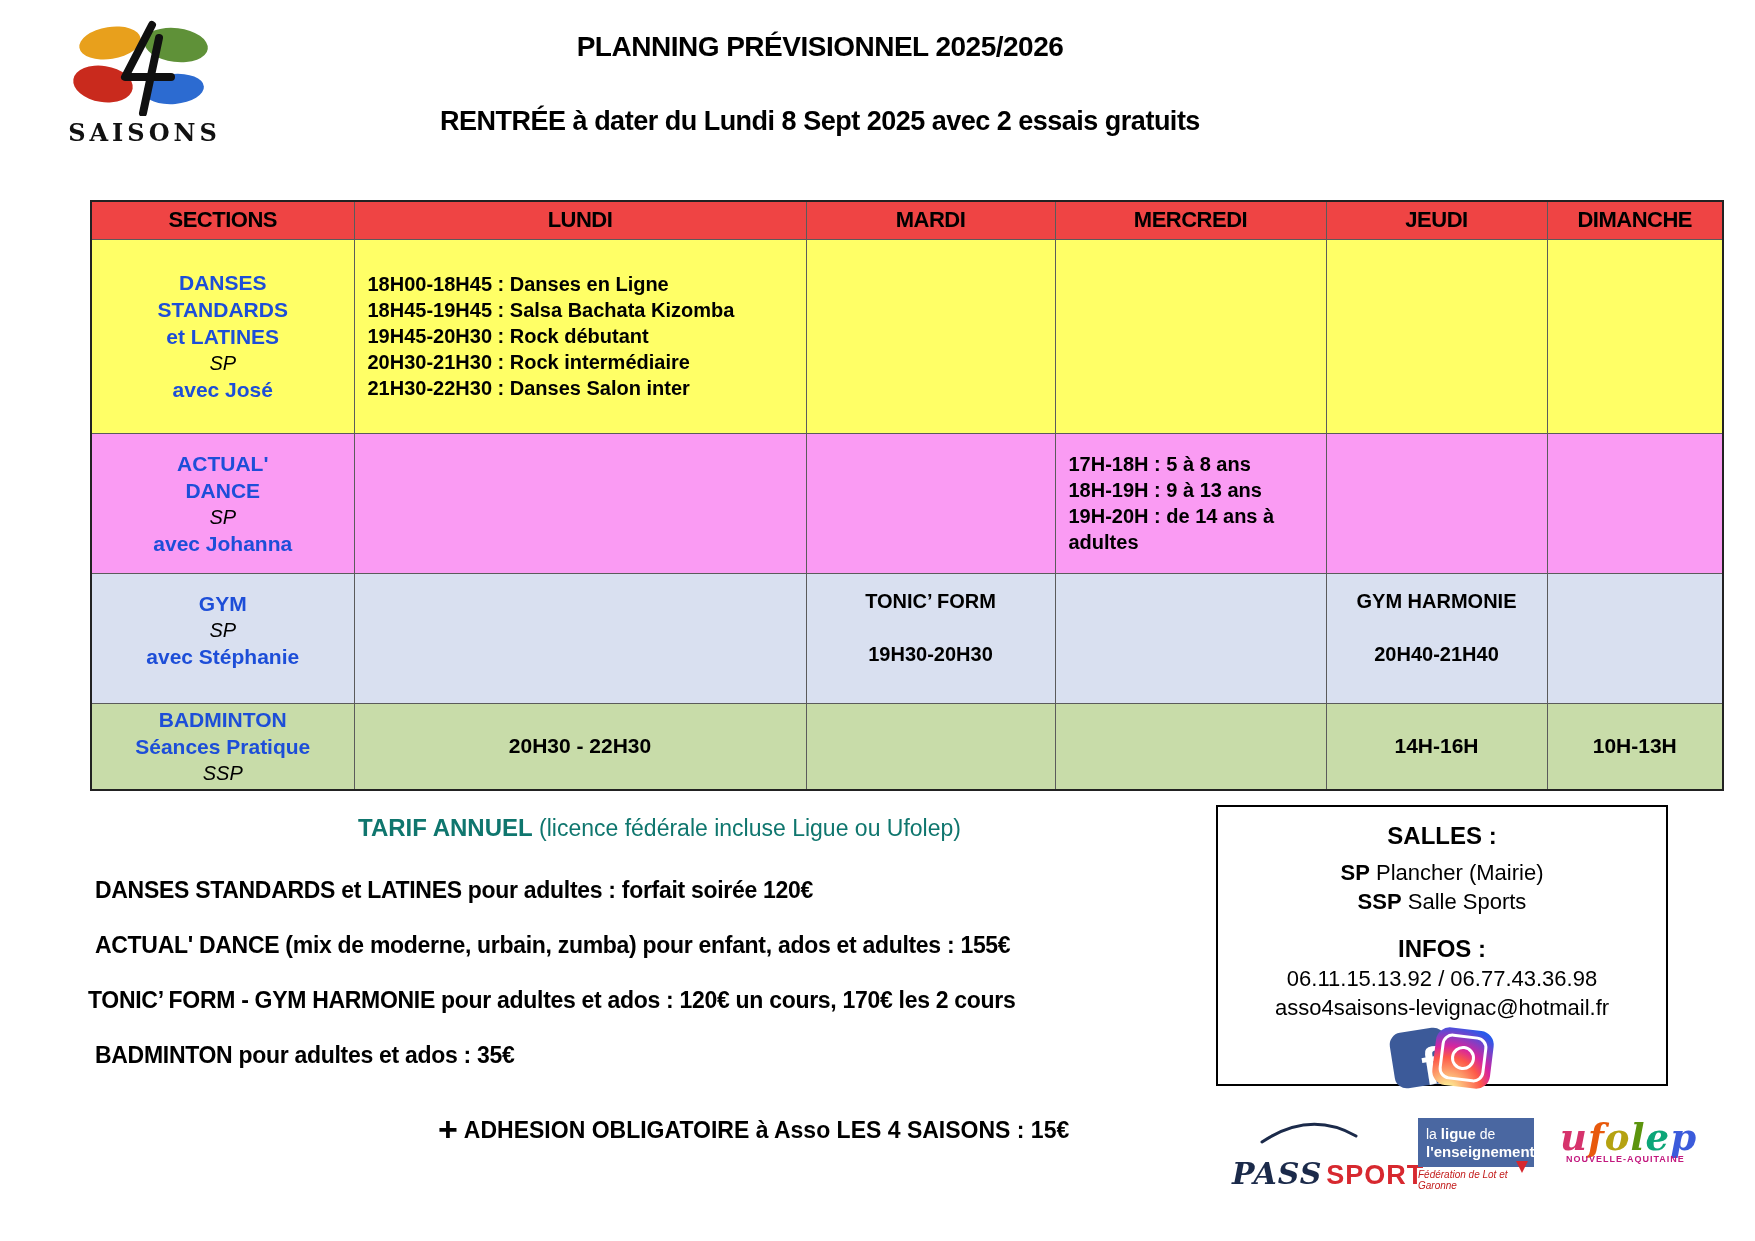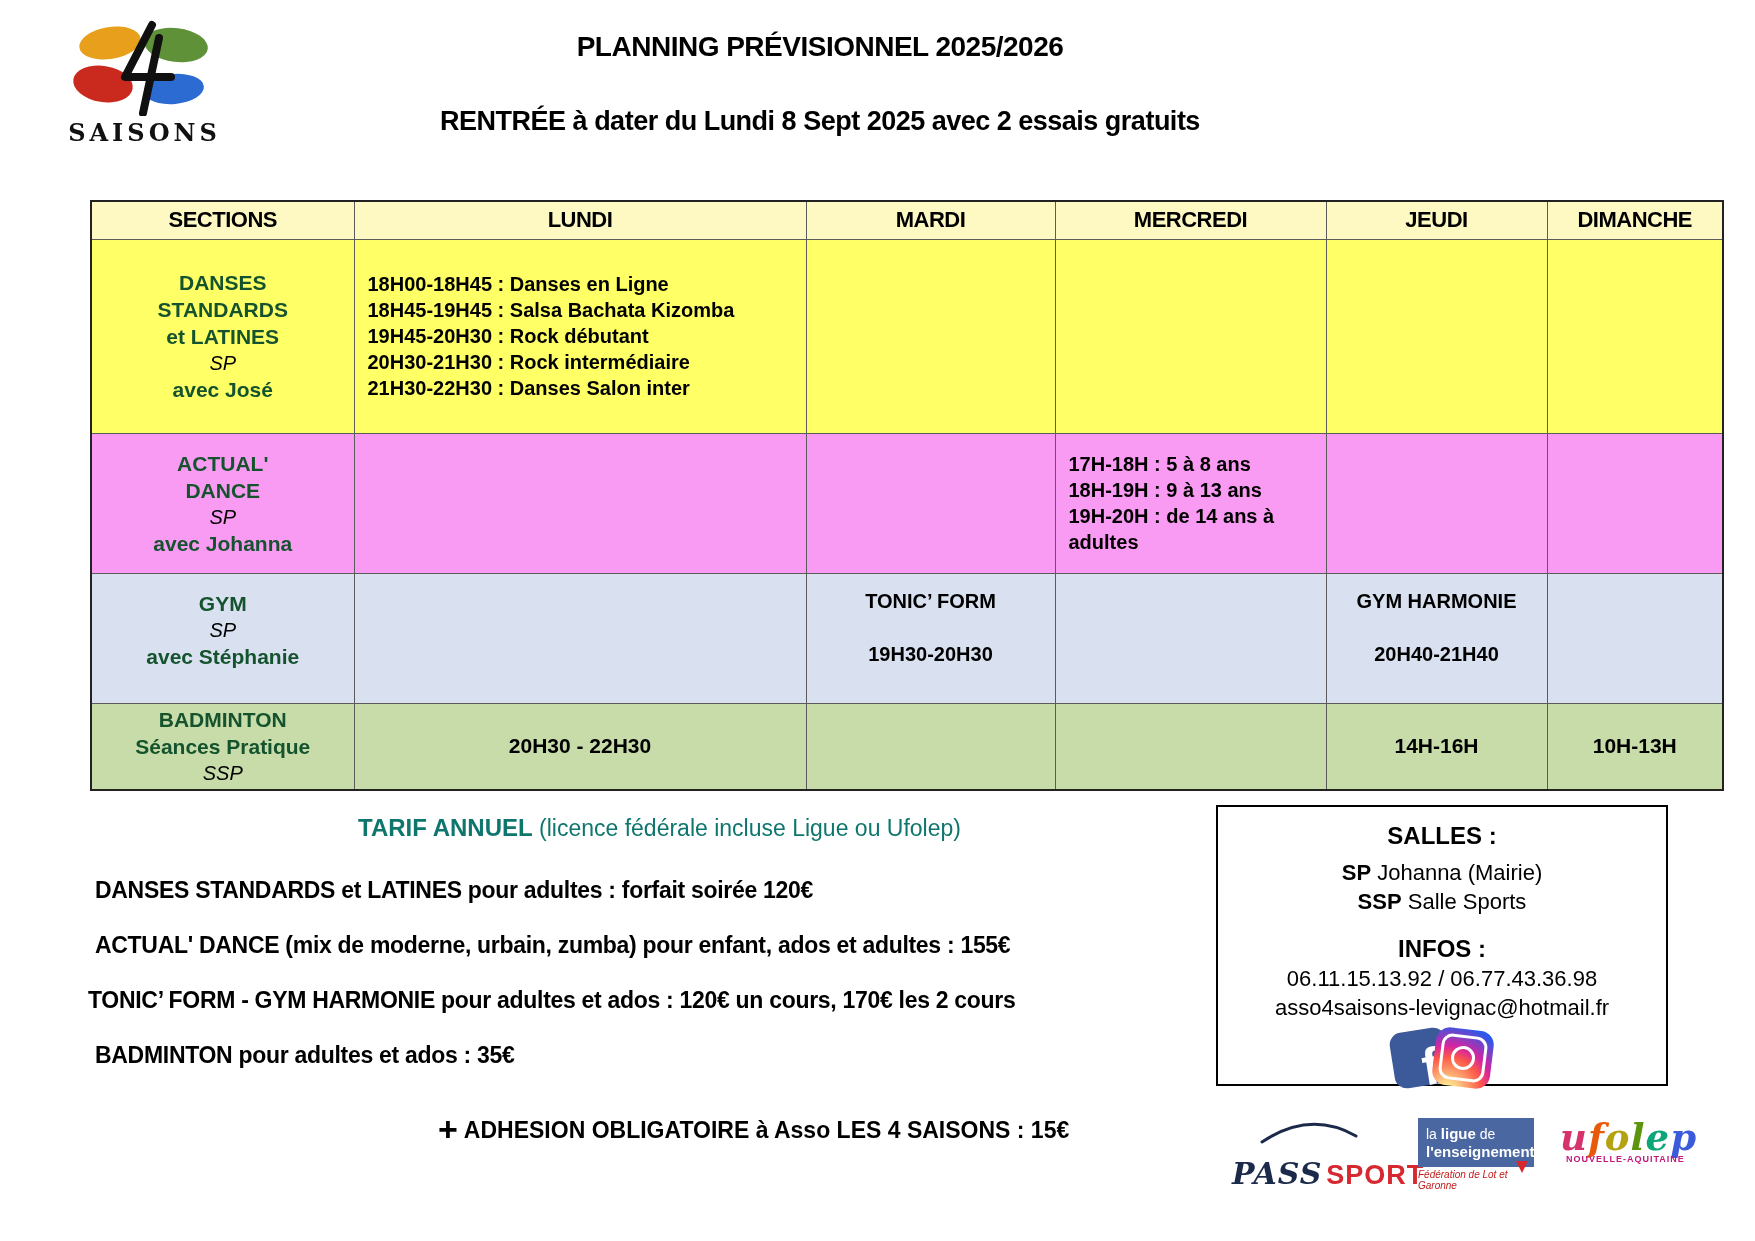--- a/index.html
+++ b/index.html
@@ -12,33 +12,33 @@
   .logo-brand { font-family:"DejaVu Serif", serif; font-weight:bold; font-size:24px; letter-spacing:4px; color:#111; margin-top:2px; text-align:center; }
 
   
   .headline { position:absolute; left:90px; width:1460px; text-align:center; font-weight:bold; color:#000; letter-spacing:-0.5px; }
   .title    { top:31px;  font-size:28px; }
   .subtitle { top:106px; font-size:27px; }
 
   
   table.planning { position:absolute; left:90px; top:200px; width:1632px; border-collapse:collapse; table-layout:fixed; border:2px solid #222; }
   table.planning th, table.planning td { border:1px solid #5b5b5b; overflow:hidden; }
-  table.planning th { background:#fef9c3; font-size:22px; font-weight:bold; letter-spacing:-0.5px; text-align:center; height:38px; }
+  table.planning th { background:#ef4444; font-size:22px; font-weight:bold; letter-spacing:-0.5px; text-align:center; height:38px; }
   td { vertical-align:middle; }
   .row-danses    td { height:194px; }
   .row-actual    td { height:140px; }
   .row-gym       td { height:130px; vertical-align:top; }
   .row-badminton td { height:87px; }
   .row-danses    { background:#FFFF66; }
   .row-actual    { background:#FA9BF3; }
   .row-gym       { background:#D9E0F0; }
   .row-badminton { background:#C8DCA9; }
 
   .section-cell { text-align:center; }
-  .sec-line  { font-weight:bold; font-size:21px; line-height:27px; color:#14532d; }
+  .sec-line  { font-weight:bold; font-size:21px; line-height:27px; color:#1d4ed8; }
   .sec-room  { font-style:italic; font-size:20px; line-height:26px; font-weight:normal; }
   .sched-cell { text-align:left; padding-left:13px; }
   .sched-line { font-weight:bold; font-size:20px; line-height:26px; color:#000; }
   .center-cell { text-align:center; }
   .time-big { font-weight:bold; font-size:21px; }
   .gym-pad { padding-top:16px; text-align:center; }
   .gym-title { font-weight:bold; font-size:20px; }
   .gym-time  { font-weight:bold; font-size:20px; margin-top:30px; }
 
   
@@ -214,21 +214,21 @@
   <div class="tarif-line tl2">ACTUAL' DANCE (mix de moderne, urbain, zumba) pour enfant, ados et adultes : 155€</div>
   <div class="tarif-line tl3">TONIC’ FORM - GYM HARMONIE pour adultes et ados :  120€ un cours, 170€ les 2 cours</div>
   <div class="tarif-line tl4">BADMINTON pour adultes et ados :  35€</div>
   <div class="adhesion">
     <span class="plus">+</span><span>ADHESION OBLIGATOIRE à Asso LES 4 SAISONS : 15€</span>
   </div>
 
   <div class="infobox">
     <div class="ib-title">SALLES  :</div>
     <div class="ib-line ib-salles">
-      <b>SP</b><span> Johanna (Mairie)</span>
+      <b>SP</b><span> Plancher (Mairie)</span>
     </div>
     <div class="ib-line">
       <b>SSP</b><span> Salle Sports</span>
     </div>
     <div class="ib-infos-title">INFOS :</div>
     <div class="ib-line">06.11.15.13.92 / 06.77.43.36.98</div>
     <div class="ib-line">asso4saisons-levignac@hotmail.fr</div>
     <div class="social-row">
       <div class="fb-icon">
           <span>f</span>

